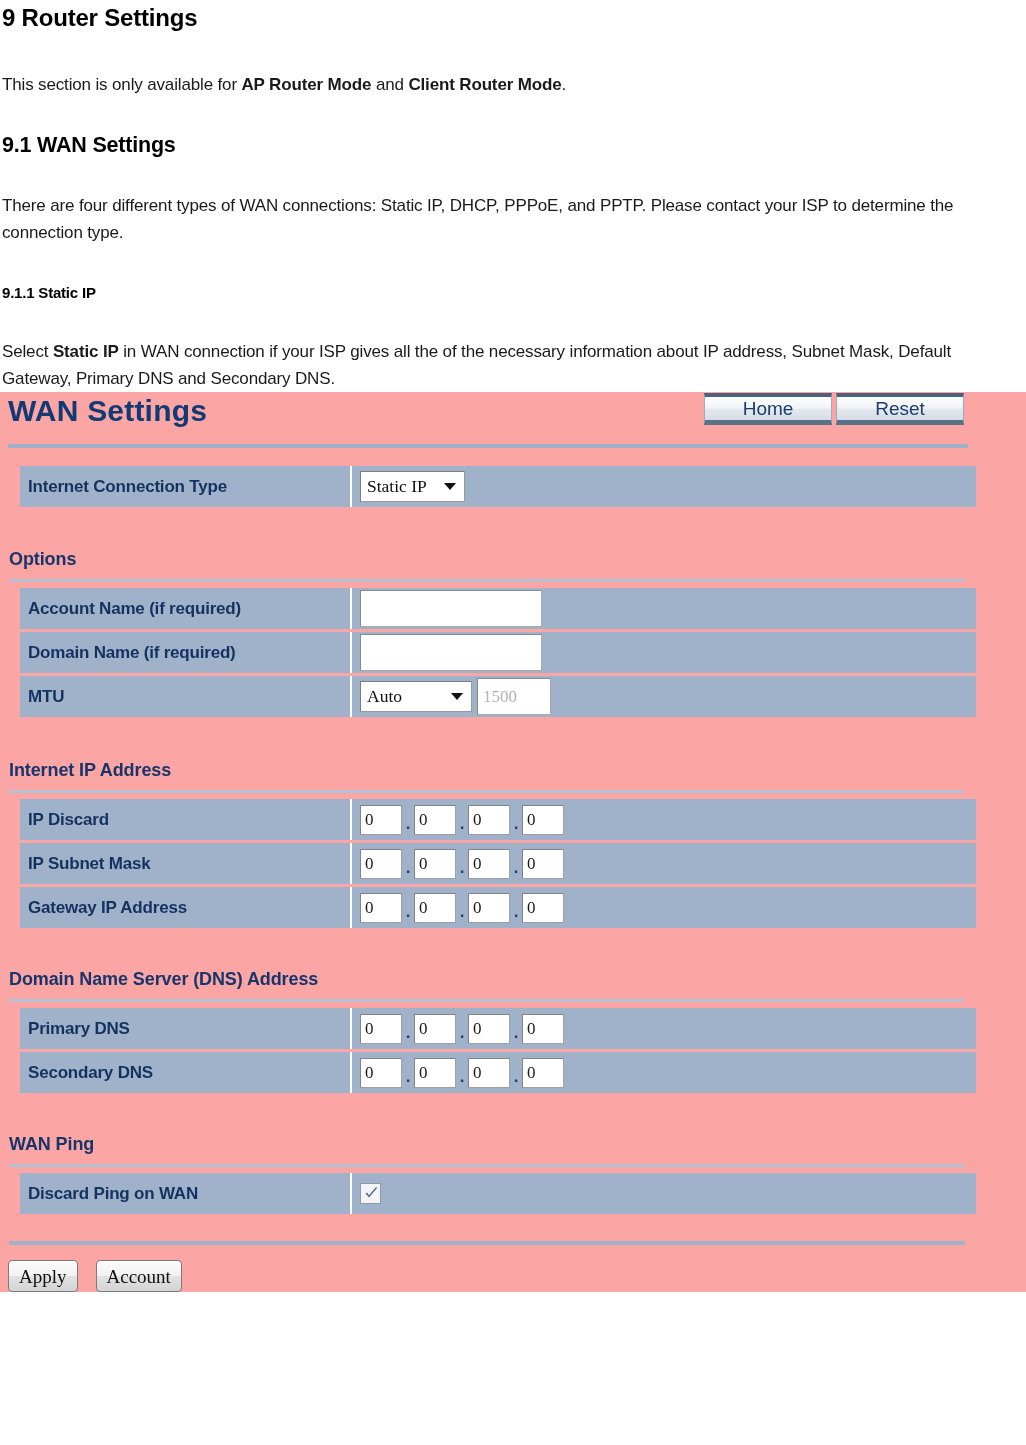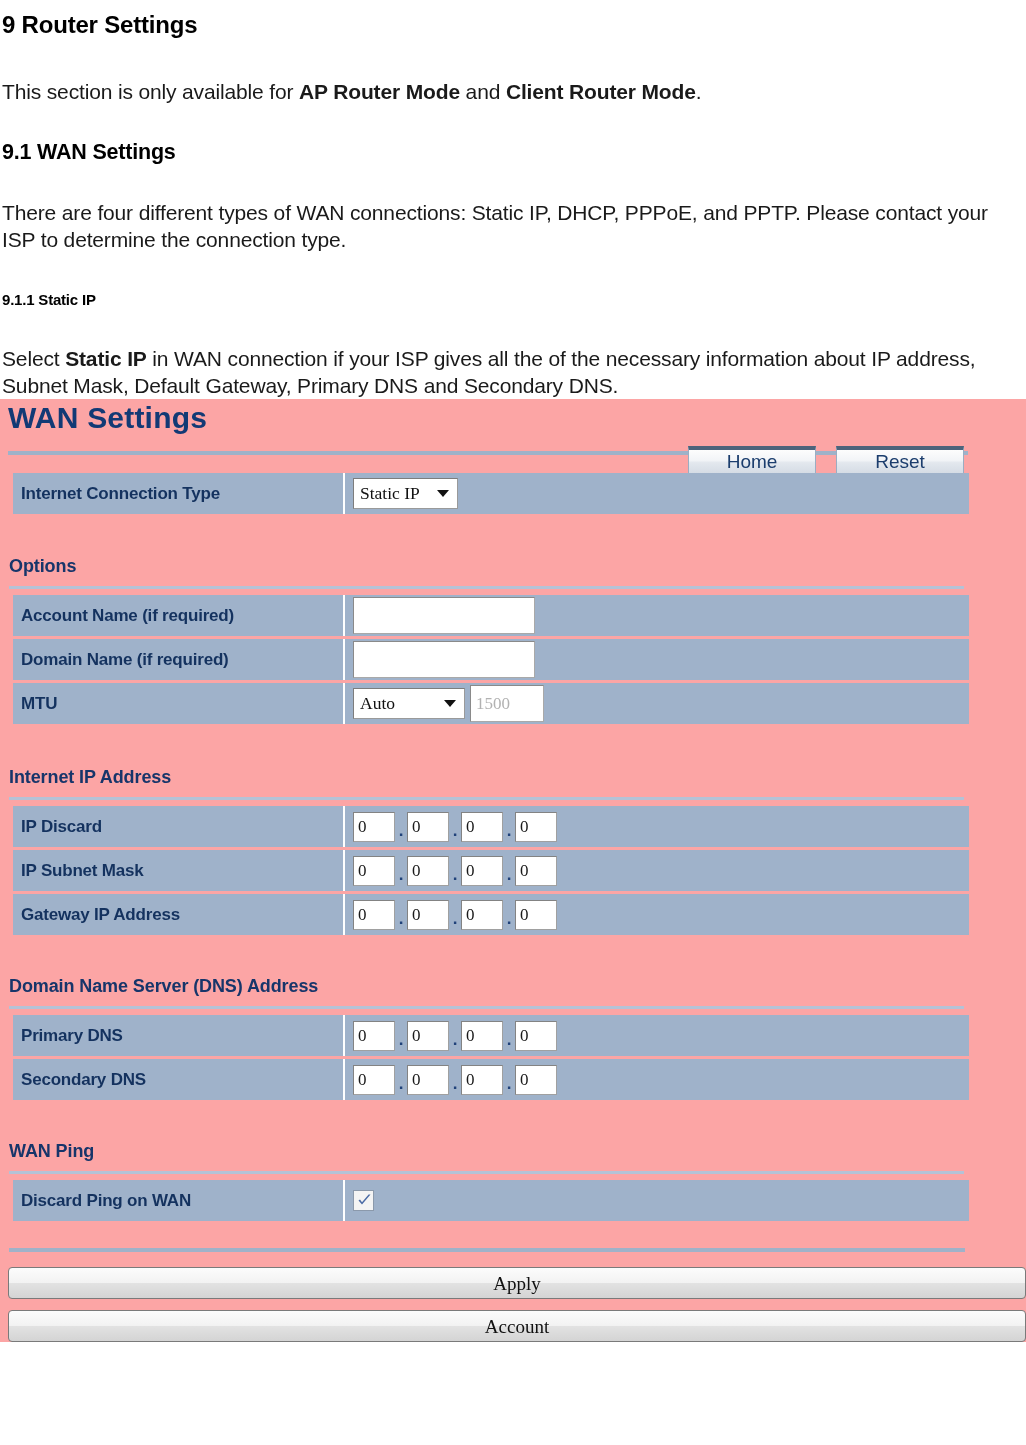--- a/index.html
+++ b/index.html
@@ -20,41 +20,41 @@
   
   .doc {
     padding: 0 2px;
   }
   .h1 {
     font-size: 24px;
     font-weight: bold;
     color: #000;
     letter-spacing: -0.2px;
     margin: 0;
-    padding: 10px 0 0 0;
+    padding: 3px 0 0 0;
     line-height: 30px;
   }
   .h2 {
     font-size: 21.5px;
     font-weight: bold;
     color: #000;
     letter-spacing: -0.2px;
     line-height: 28px;
     margin: 0;
   }
   .h3 {
     font-size: 15px;
     font-weight: bold;
     color: #000;
     letter-spacing: -0.2px;
     line-height: 26px;
     margin: 0;
   }
   .para {
-    font-size: 21px;
+    font-size: 17px;
     line-height: 27px;
     color: #1a1a1a;
     letter-spacing: -0.15px;
     margin: 0;
   }
   .para b { font-weight: bold; }
 
   .sp-1 { height: 38px; }
   .sp-2 { height: 33px; }
   .sp-3 { height: 33px; }
@@ -82,22 +82,21 @@
     color: #123a75;
     letter-spacing: 0.2px;
     font-family: "Liberation Sans", sans-serif;
   }
 
   .head-btns {
     position: absolute;
     right: 62px;
     top: 1px;
     display: flex;
-    gap: 20px;
-    margin-top: 46px;
+    gap: 4px;
   }
   .hbtn {
     width: 128px;
     height: 32px;
     border: 1px solid #9badc2;
     border-top: 4px solid #4d637b;
     border-bottom: 5px solid #5b7187;
     background: linear-gradient(to bottom, #fdfdfd 0%, #f2f4f7 45%, #e3e8ee 55%, #d5dce5 100%);
     color: #1b3d6d;
     font-size: 19px;
@@ -132,21 +131,21 @@
     width: 955px;
   }
 
   
   .rows { margin-top: 6px; }
   .row {
     position: relative;
     display: flex;
     height: 41px;
     margin-bottom: 3px;
-    margin-left: 13px;
+    margin-left: 20px;
     width: 956px;
   }
   .row .lbl {
     width: 332px;
     background: #9fb2ca;
     border-right: 2px solid #ffffff;
     display: flex;
     align-items: center;
     padding-left: 8px;
     font-size: 17px;
@@ -248,23 +247,22 @@
 
   .bottom-rule {
     height: 4px;
     background: #9fb2c9;
     margin: 27px 8px 0 9px;
     width: 956px;
   }
 
   .footer-btns {
     display: flex;
-    gap: 11px;
+    gap: 18px;
     margin: 15px 0 8px 8px;
-    flex-direction: column;
   }
   .fbtn {
     min-width: 68px;
     height: 32px;
     border: 1px solid #7a7a7a;
     border-radius: 4px;
     background: linear-gradient(to bottom, #fcfcfc 0%, #f2f2f2 50%, #e2e2e2 51%, #d4d4d4 100%);
     font-family: "Liberation Serif", serif;
     font-size: 19px;
     color: #111;

